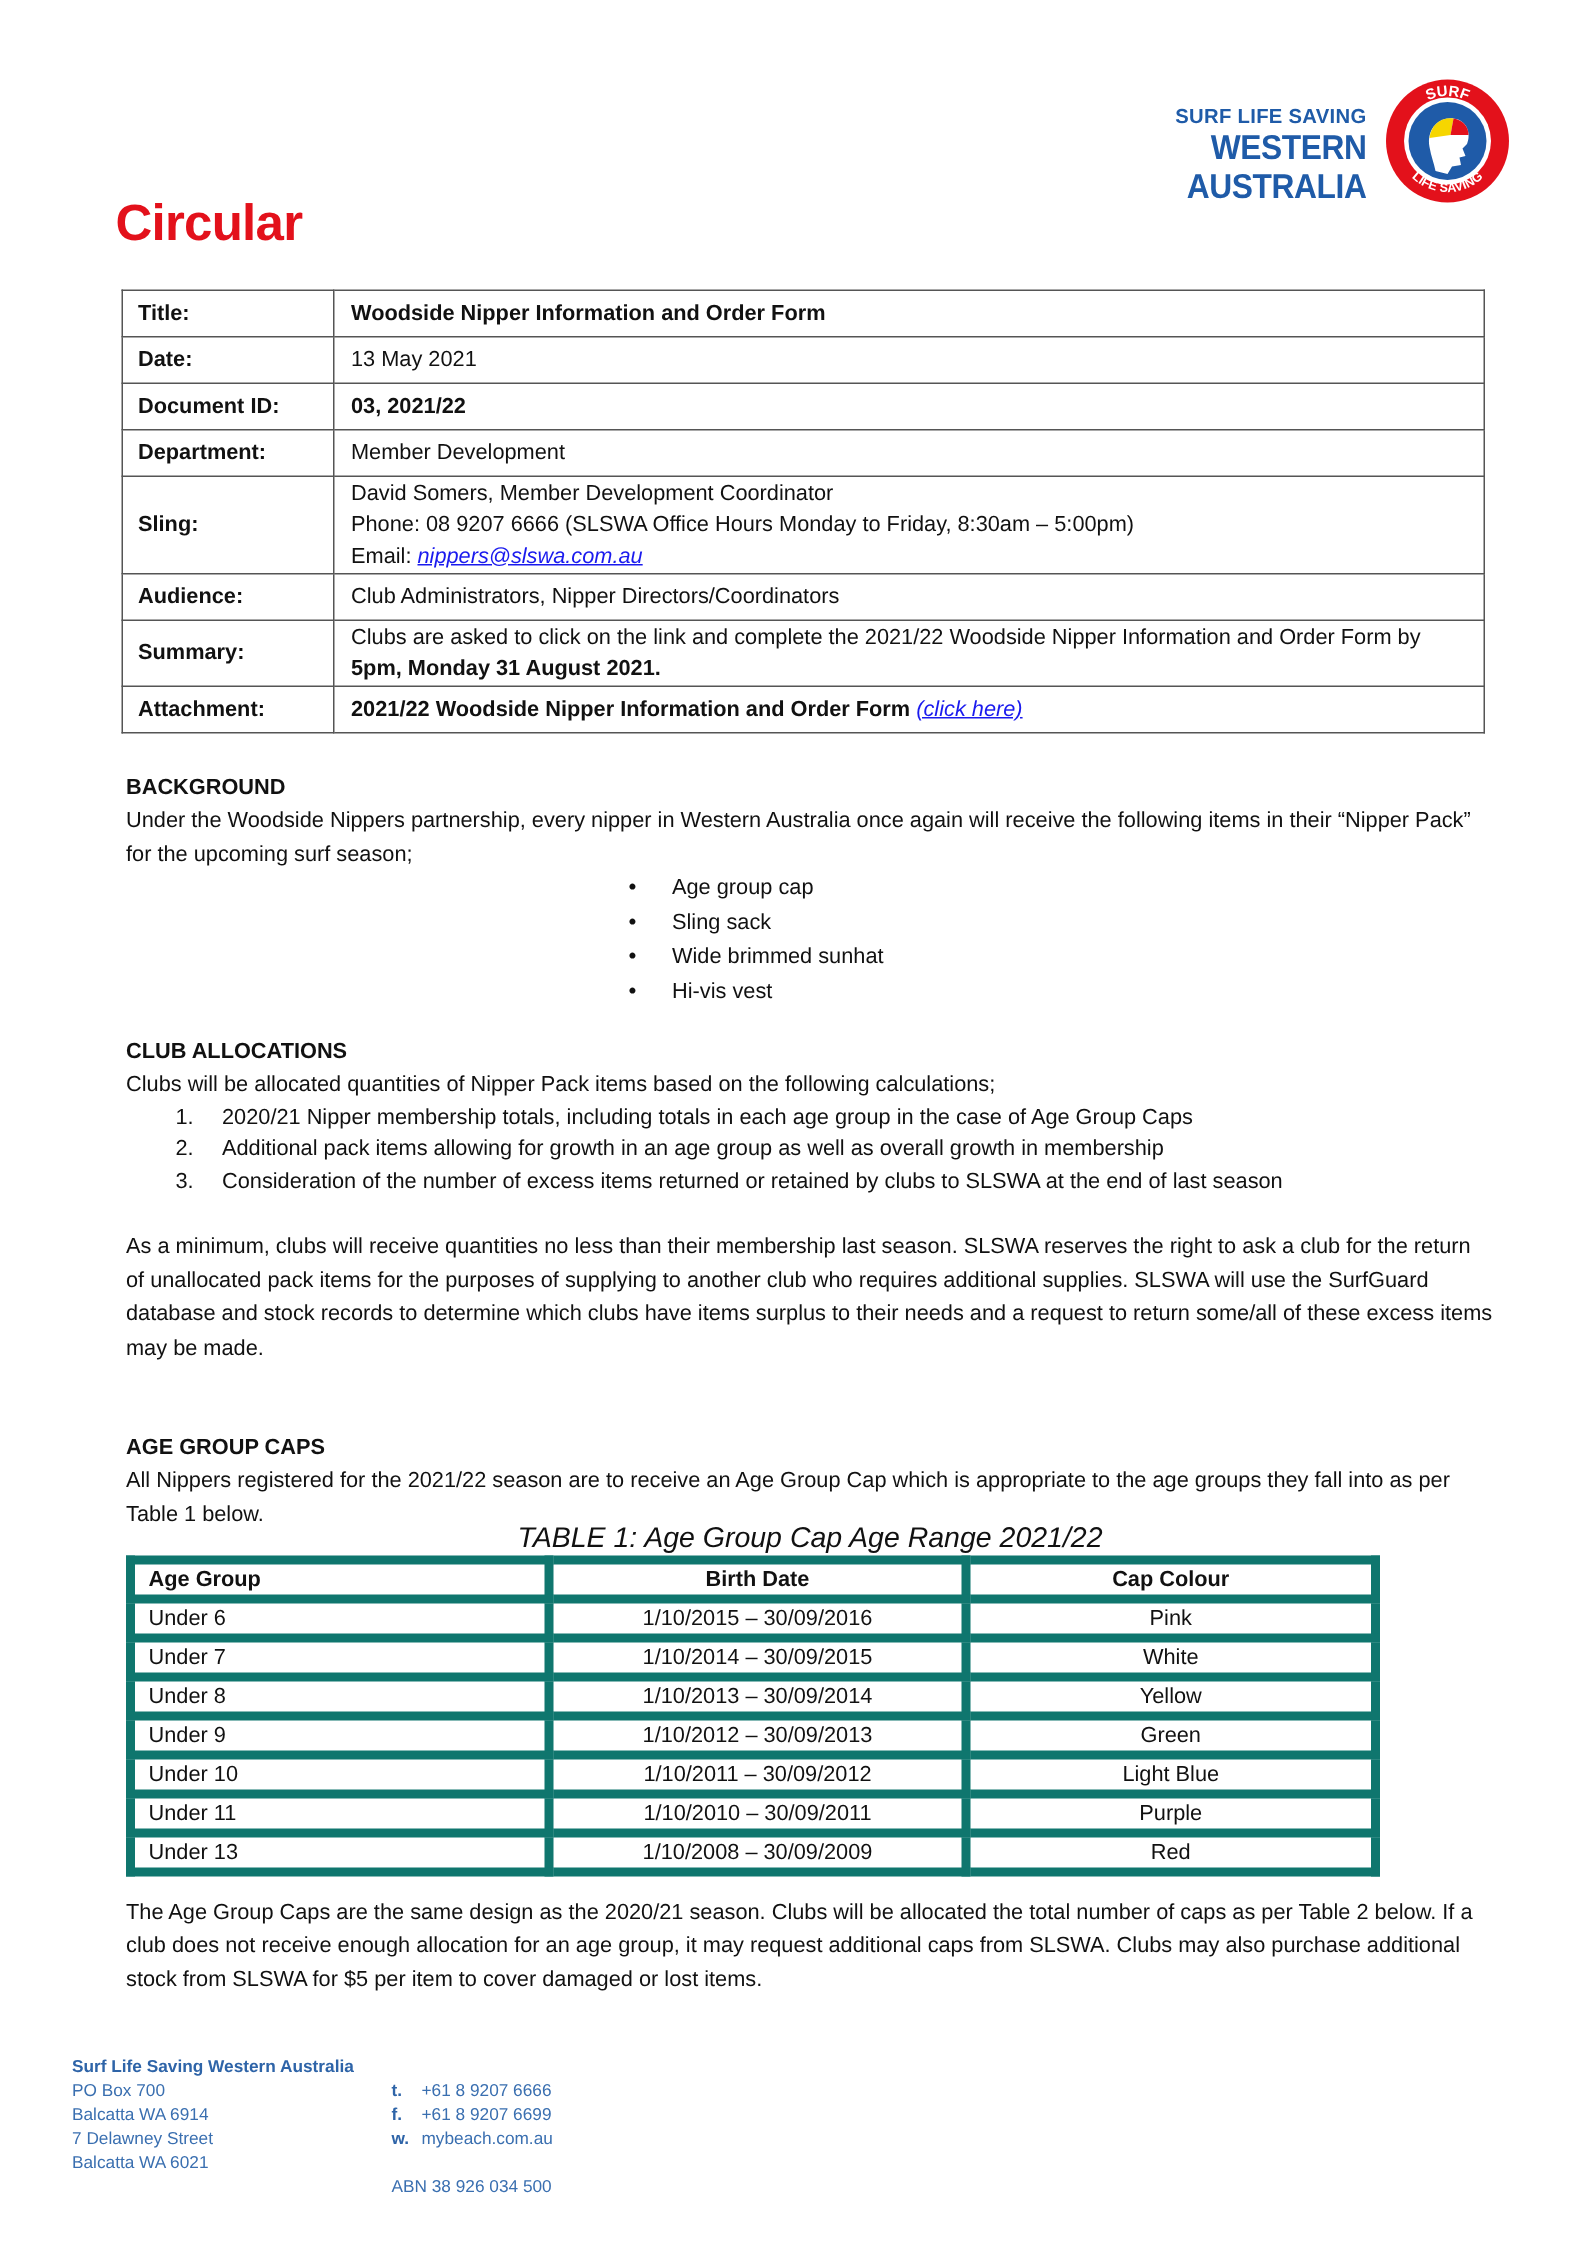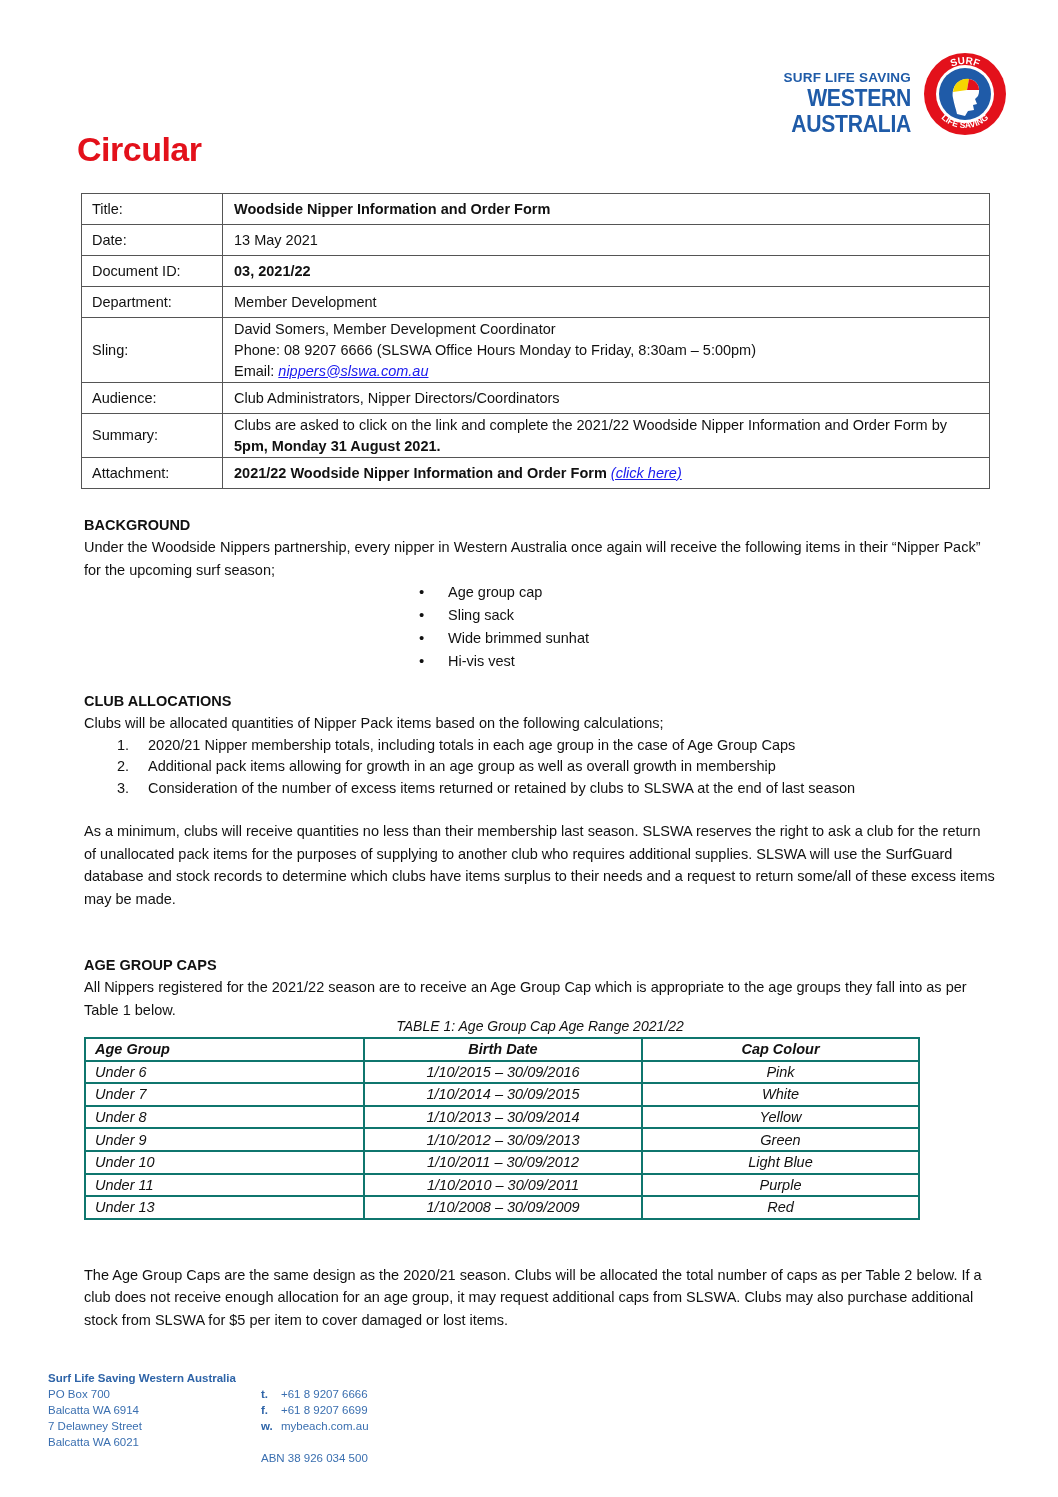--- a/index.html
+++ b/index.html
@@ -9,38 +9,38 @@
     .logo { position: absolute; left: 666px; top: 50px; width: 345px; height: 90px; }
     .logo-text { position: absolute; right: 100px; top: 20px; text-align: right; color: #1f5ba8; font-family: "Liberation Sans", sans-serif; font-weight: bold; }
     .logo-small { font-size: 13.5px; letter-spacing: 0.2px; line-height: 15px; }
     .logo-big { font-size: 23px; line-height: 26px; letter-spacing: -0.3px; transform: scaleX(0.92); transform-origin: right; }
     .logo-badge { position: absolute; right: 4px; top: 2px; width: 84px; height: 84px; }
 
     .circular-title { position: absolute; left: 77px; top: 130px; font-size: 34px; font-weight: bold; color: #e3111b; font-family: "Liberation Sans", sans-serif; letter-spacing: -0.5px; }
 
     .meta-table { position: absolute; left: 81px; top: 193px; width: 909px; border-collapse: collapse; font-size: 14.5px; }
     .meta-table td { border: 1px solid #555; padding: 0 10px; vertical-align: middle; height: 31px; line-height: 21px; }
-    .meta-table td.label { width: 141px; font-weight: normal; }
+    .meta-table td.label { width: 141px; font-weight: bold; }
     .meta-table td.value { padding-left: 11px; }
     .bold { font-weight: bold; }
     a.link { color: #1a1aee; text-decoration: underline; font-style: italic; }
 
     .content { position: absolute; left: 84px; width: 912px; font-size: 14.5px; line-height: 22.4px; }
     .section-heading { font-weight: bold; }
     .bullets { list-style: none; margin-left: 333px; }
     .bullets li { position: relative; padding-left: 31px; line-height: 22.8px; }
     .bullets li::before { content: "\2022"; position: absolute; left: 2px; top: 0; font-size: 15px; }
     .numlist { list-style: none; margin-left: 33px; }
     .numlist li { position: relative; padding-left: 31px; line-height: 21.5px; }
     .numlist li .num { position: absolute; left: 0; top: 0; }
     p.para { margin-top: 0; }
 
-    .table-caption { position: absolute; left: 84px; width: 912px; top: 1016px; text-align: center; font-style: italic; font-size: 14px; line-height: 20px; }
+    .table-caption { position: absolute; left: 84px; width: 912px; top: 1016px; text-align: center; font-style: italic; font-size: 19px; line-height: 20px; }
     .age-table { position: absolute; left: 84px; top: 1037px; width: 836px; border-collapse: collapse; font-size: 14.5px; }
-    .age-table th, .age-table td { border: 2px solid #0f766e; height: 22.6px; line-height: 20px; padding: 0 9px; font-style: italic; }
+    .age-table th, .age-table td { border: 6px solid #0f766e; height: 22.6px; line-height: 20px; padding: 0 9px; }
     .age-table th { font-weight: bold; }
     .age-table th.c1, .age-table td.c1 { text-align: left; width: 279px; }
     .age-table th.c2, .age-table td.c2 { text-align: center; width: 278px; }
     .age-table th.c3, .age-table td.c3 { text-align: center; }
 
     .footer { position: absolute; left: 48px; top: 1370px; font-size: 11.5px; line-height: 16px; color: #3a6fb0; }
     .footer .col1 { position: absolute; left: 0; top: 0; width: 210px; }
     .footer .col2 { position: absolute; left: 213px; top: 16px; width: 200px; }
     .footer .org { font-weight: bold; color: #2e64a8; }
     .footer .key { display: inline-block; width: 20px; font-weight: bold; color: #2e64a8; }

